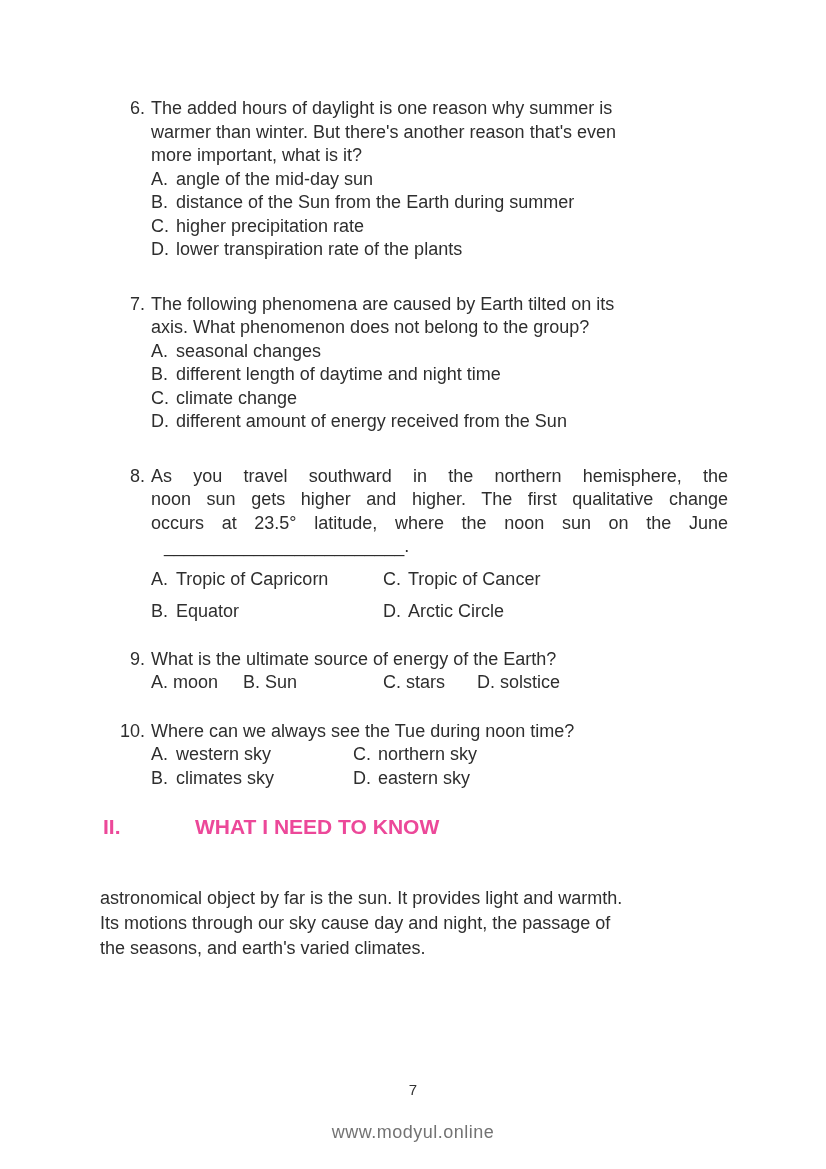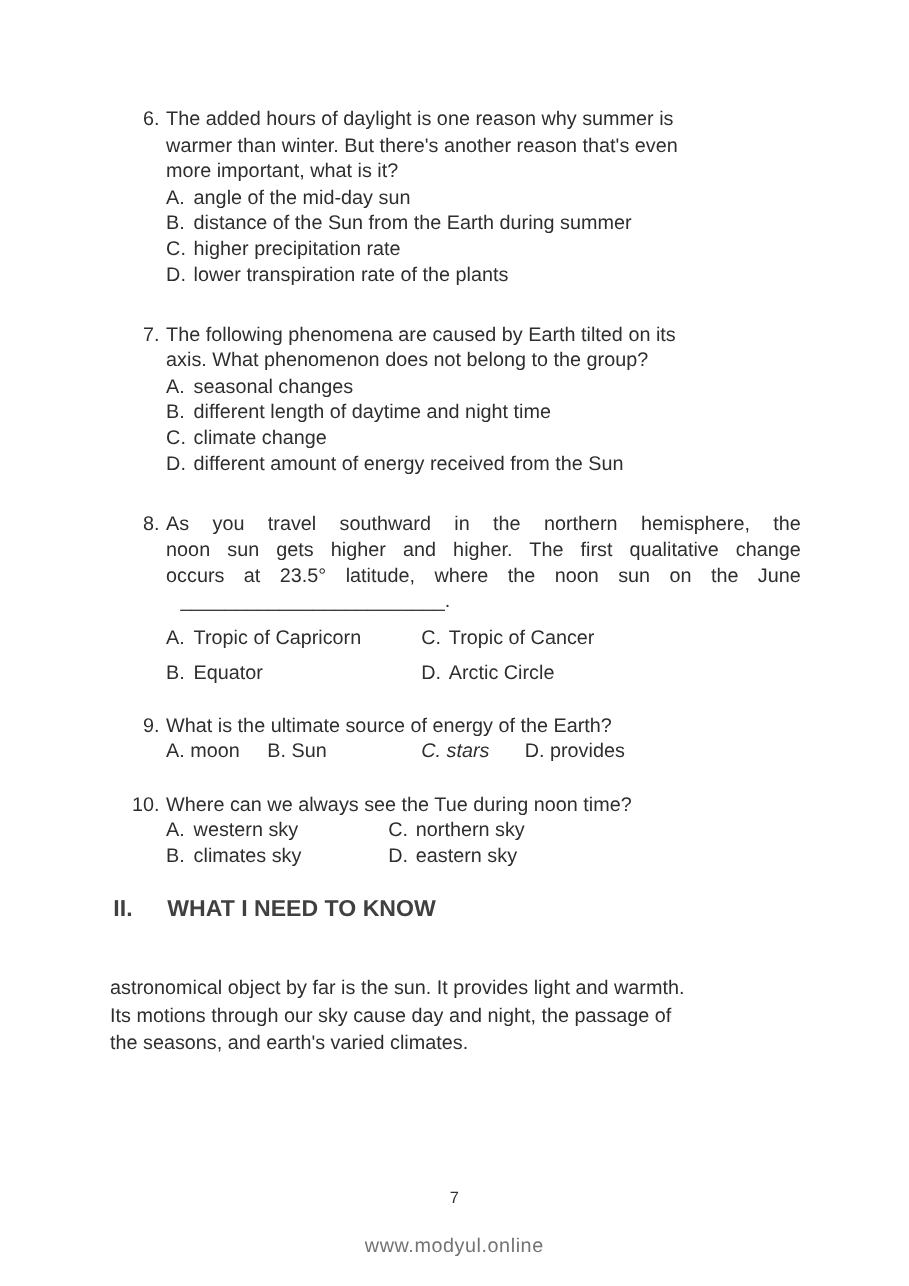--- a/index.html
+++ b/index.html
@@ -27,35 +27,36 @@
   .opt-text { flex: 1; }
 
   .opt-row { display: flex; }
   .opt-row.spaced { margin-top: 9px; }
   .col-w232 { width: 232px; flex: 0 0 232px; }
   .col-w202 { width: 202px; flex: 0 0 202px; }
 
   .inline-opts { display: flex; }
   .inline-opts .cell-1 { width: 92px; }
   .inline-opts .cell-2 { width: 140px; }
-  .inline-opts .cell-3 { width: 94px; font-style: italic; }
+  .inline-opts .cell-3 { width: 94px; }
 
   .q8 { margin-bottom: 24px; }
   .q9 { margin-bottom: 25px; }
   .q10 { margin-bottom: 24px; }
   .q6 { margin-bottom: 31px; }
   .q7 { margin-bottom: 31px; }
 
   .section-heading {
     display: flex;
     font-weight: bold;
     font-size: 21px;
     line-height: 26px;
-    color: #404040;
+    color: #ec4899;
     margin: 0 0 46px 3px;
+    gap: 43px;
   }
   .sec-num { width: 49px; flex: 0 0 49px; }
 
   .paragraph { line-height: 25px; margin: 0; }
   .para-line { min-height: 25px; }
   .para-line.indented { padding-left: 51px; }
 
   .page-number {
     position: absolute;
     top: 1081px;
@@ -164,21 +165,21 @@
     </section>
 
     <section class="question q9">
       <span class="q-num">9.</span>
       <div class="q-body">
         <div class="q-line">What is the ultimate source of energy of the Earth?</div>
         <div class="inline-opts">
           <span class="cell-1">A. moon</span>
           <span class="cell-2">B. Sun</span>
           <span class="cell-3">C. stars</span>
-          <span class="cell-4">D. provides</span>
+          <span class="cell-4">D. solstice</span>
         </div>
       </div>
     </section>
 
     <section class="question q10">
       <span class="q-num">10.</span>
       <div class="q-body">
         <div class="q-line">Where can we always see the Tue during noon time?</div>
         <div class="opt-row">
           <div class="opt col-w202">

